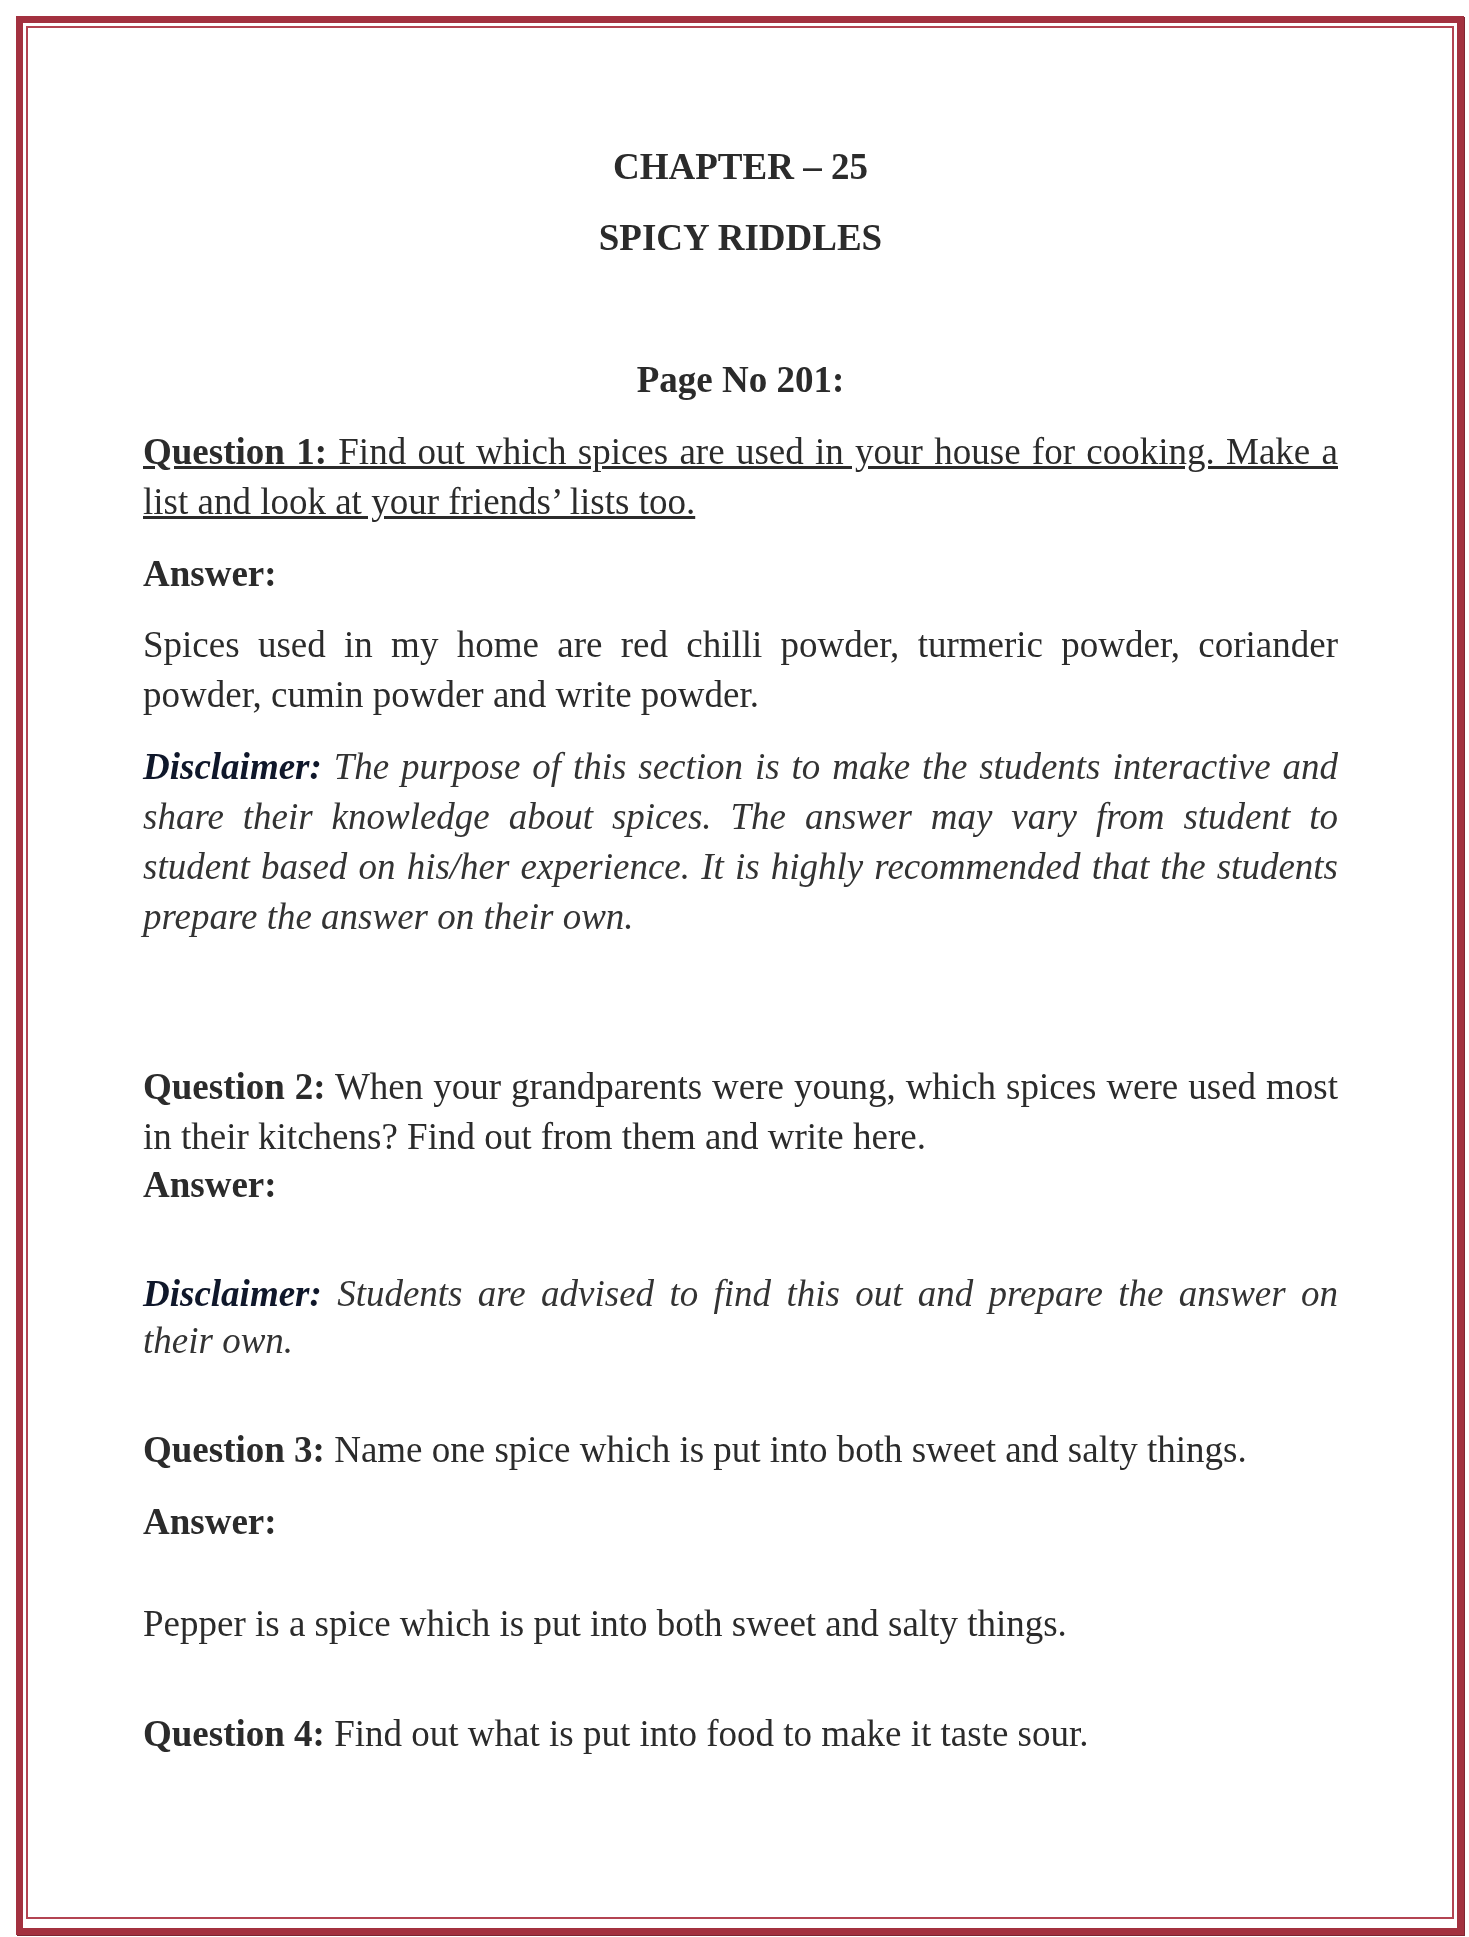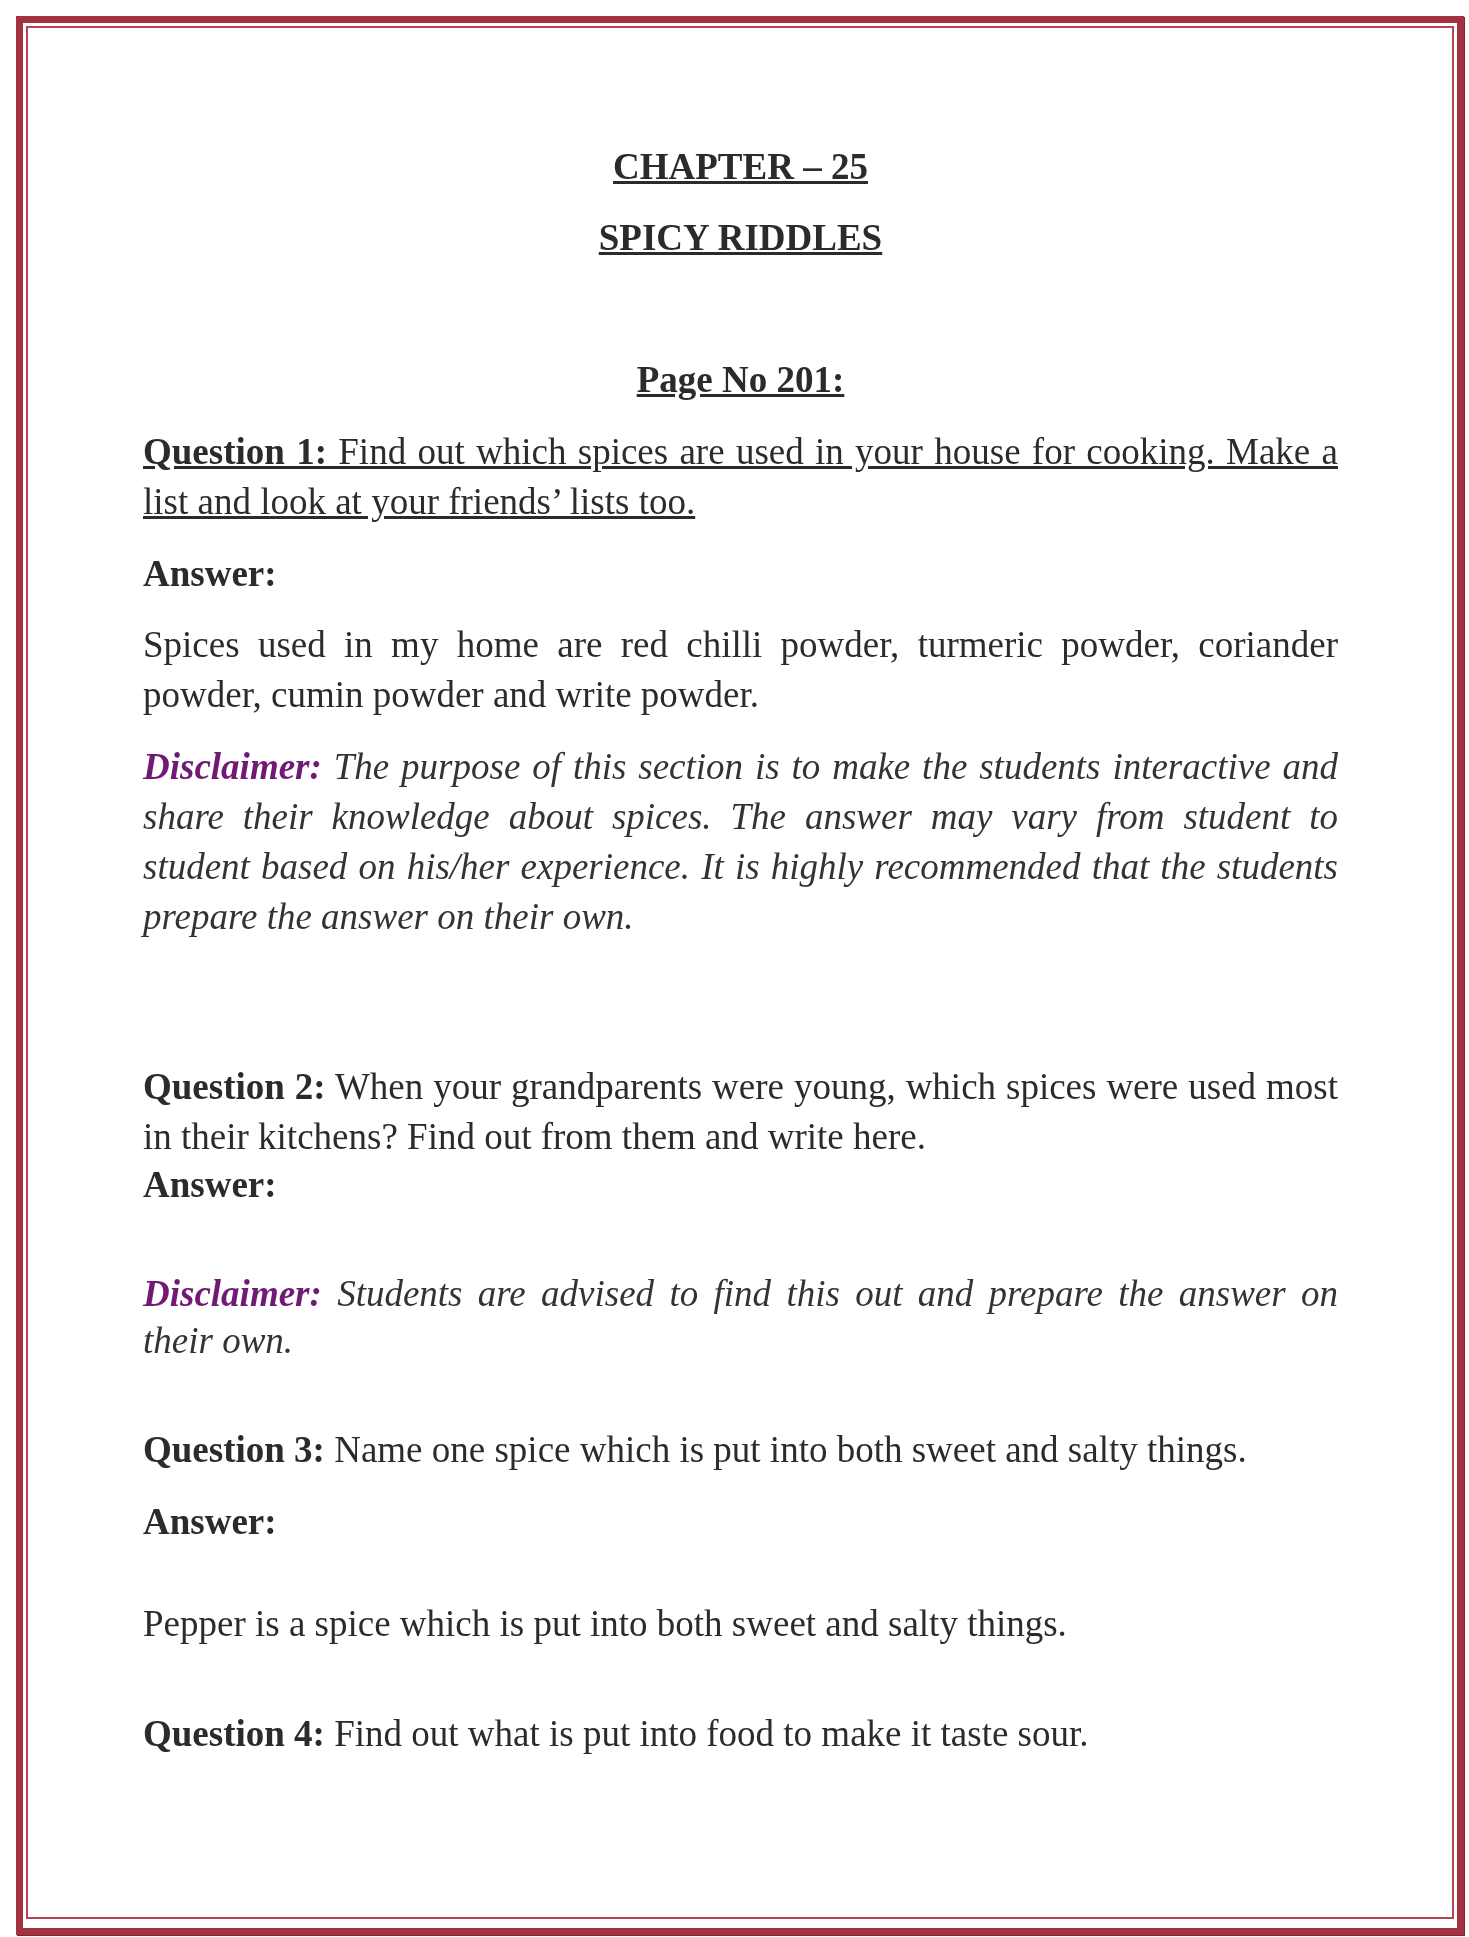--- a/index.html
+++ b/index.html
@@ -41,26 +41,25 @@
     font-size: 37px;
     line-height: 50px;
     text-align: justify;
     margin: 0;
   }
   .center {
     left: 143px;
     width: 1195px;
     text-align: center;
     font-weight: bold;
-    text-decoration: underline;
   }
   .bold { font-weight: bold; }
   .italic { font-style: italic; color: #333333; }
   .label { font-weight: bold; }
-  .dlabel { font-weight: bold; font-style: italic; color: #701a75; }
+  .dlabel { font-weight: bold; font-style: italic; color: #0f172a; }
 </style>
 </head>
 <body>
 
 <div class="frame-outer"></div>
 <div class="frame-inner"></div>
 
 <div class="block center" style="top:142px;">CHAPTER – 25</div>
 <div class="block center" style="top:213px;">SPICY RIDDLES</div>
 <div class="block center" style="top:355px;">Page No 201:</div>

